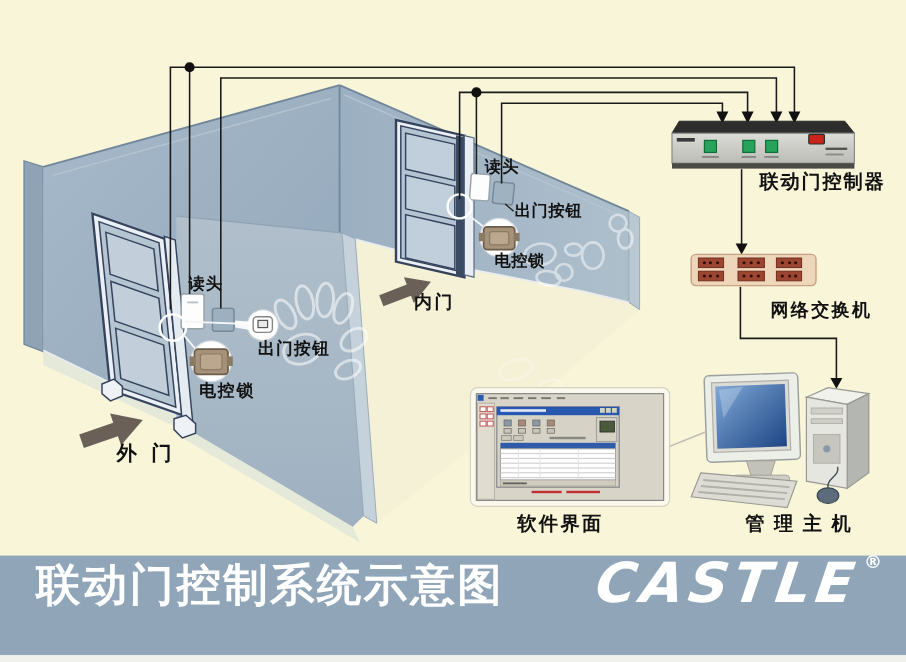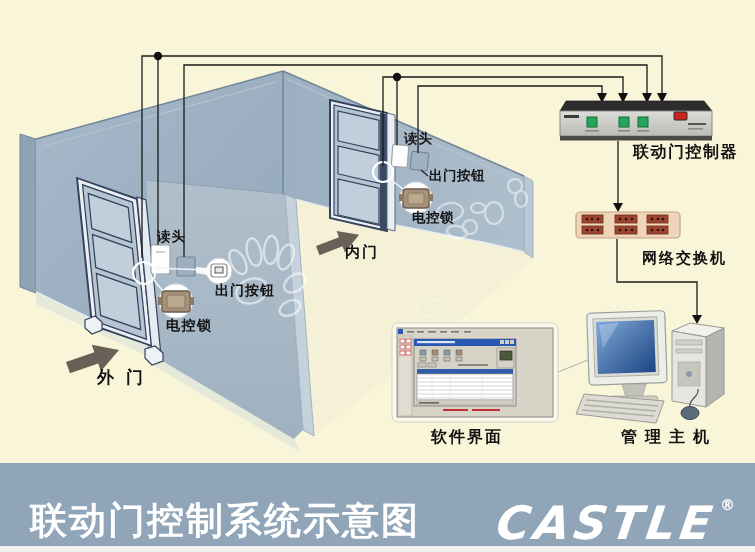--- a/index.html
+++ b/index.html
@@ -1,20 +1,20 @@
 <!DOCTYPE html>
 <html><head>
 <meta charset="utf-8">
 <style>
   html,body{margin:0;padding:0;}
   body{width:755px;height:552px;overflow:hidden;background:#f8f5d9;
        font-family:"DejaVu Sans","Liberation Sans",sans-serif;}
   .stage{width:755px;height:552px;position:relative;}
   svg{display:block;}
-  .bottom-bar{height:83px;background:#90a6b8;display:flex;align-items:flex-end;
+  .bottom-bar{height:83px;background:#90a6b8;display:flex;align-items:flex-start;
               justify-content:space-between;padding:0 24px 0 30px;box-sizing:border-box;}
   .bar-title{font-size:37px;font-weight:bold;color:#ffffff;letter-spacing:2px;white-space:nowrap;}
   .brand{color:#ffffff;white-space:nowrap;display:flex;align-items:flex-start;}
   .brand-text{display:inline-block;font-size:46px;font-weight:800;font-style:italic;
               letter-spacing:4px;transform:skewX(-8deg);line-height:1;}
   .brand-reg{font-size:15px;font-weight:bold;position:relative;top:-4px;left:4px;}
   .bottom-strip{height:6px;background:#f0f1ec;}
 </style>
 </head>
 <body>

